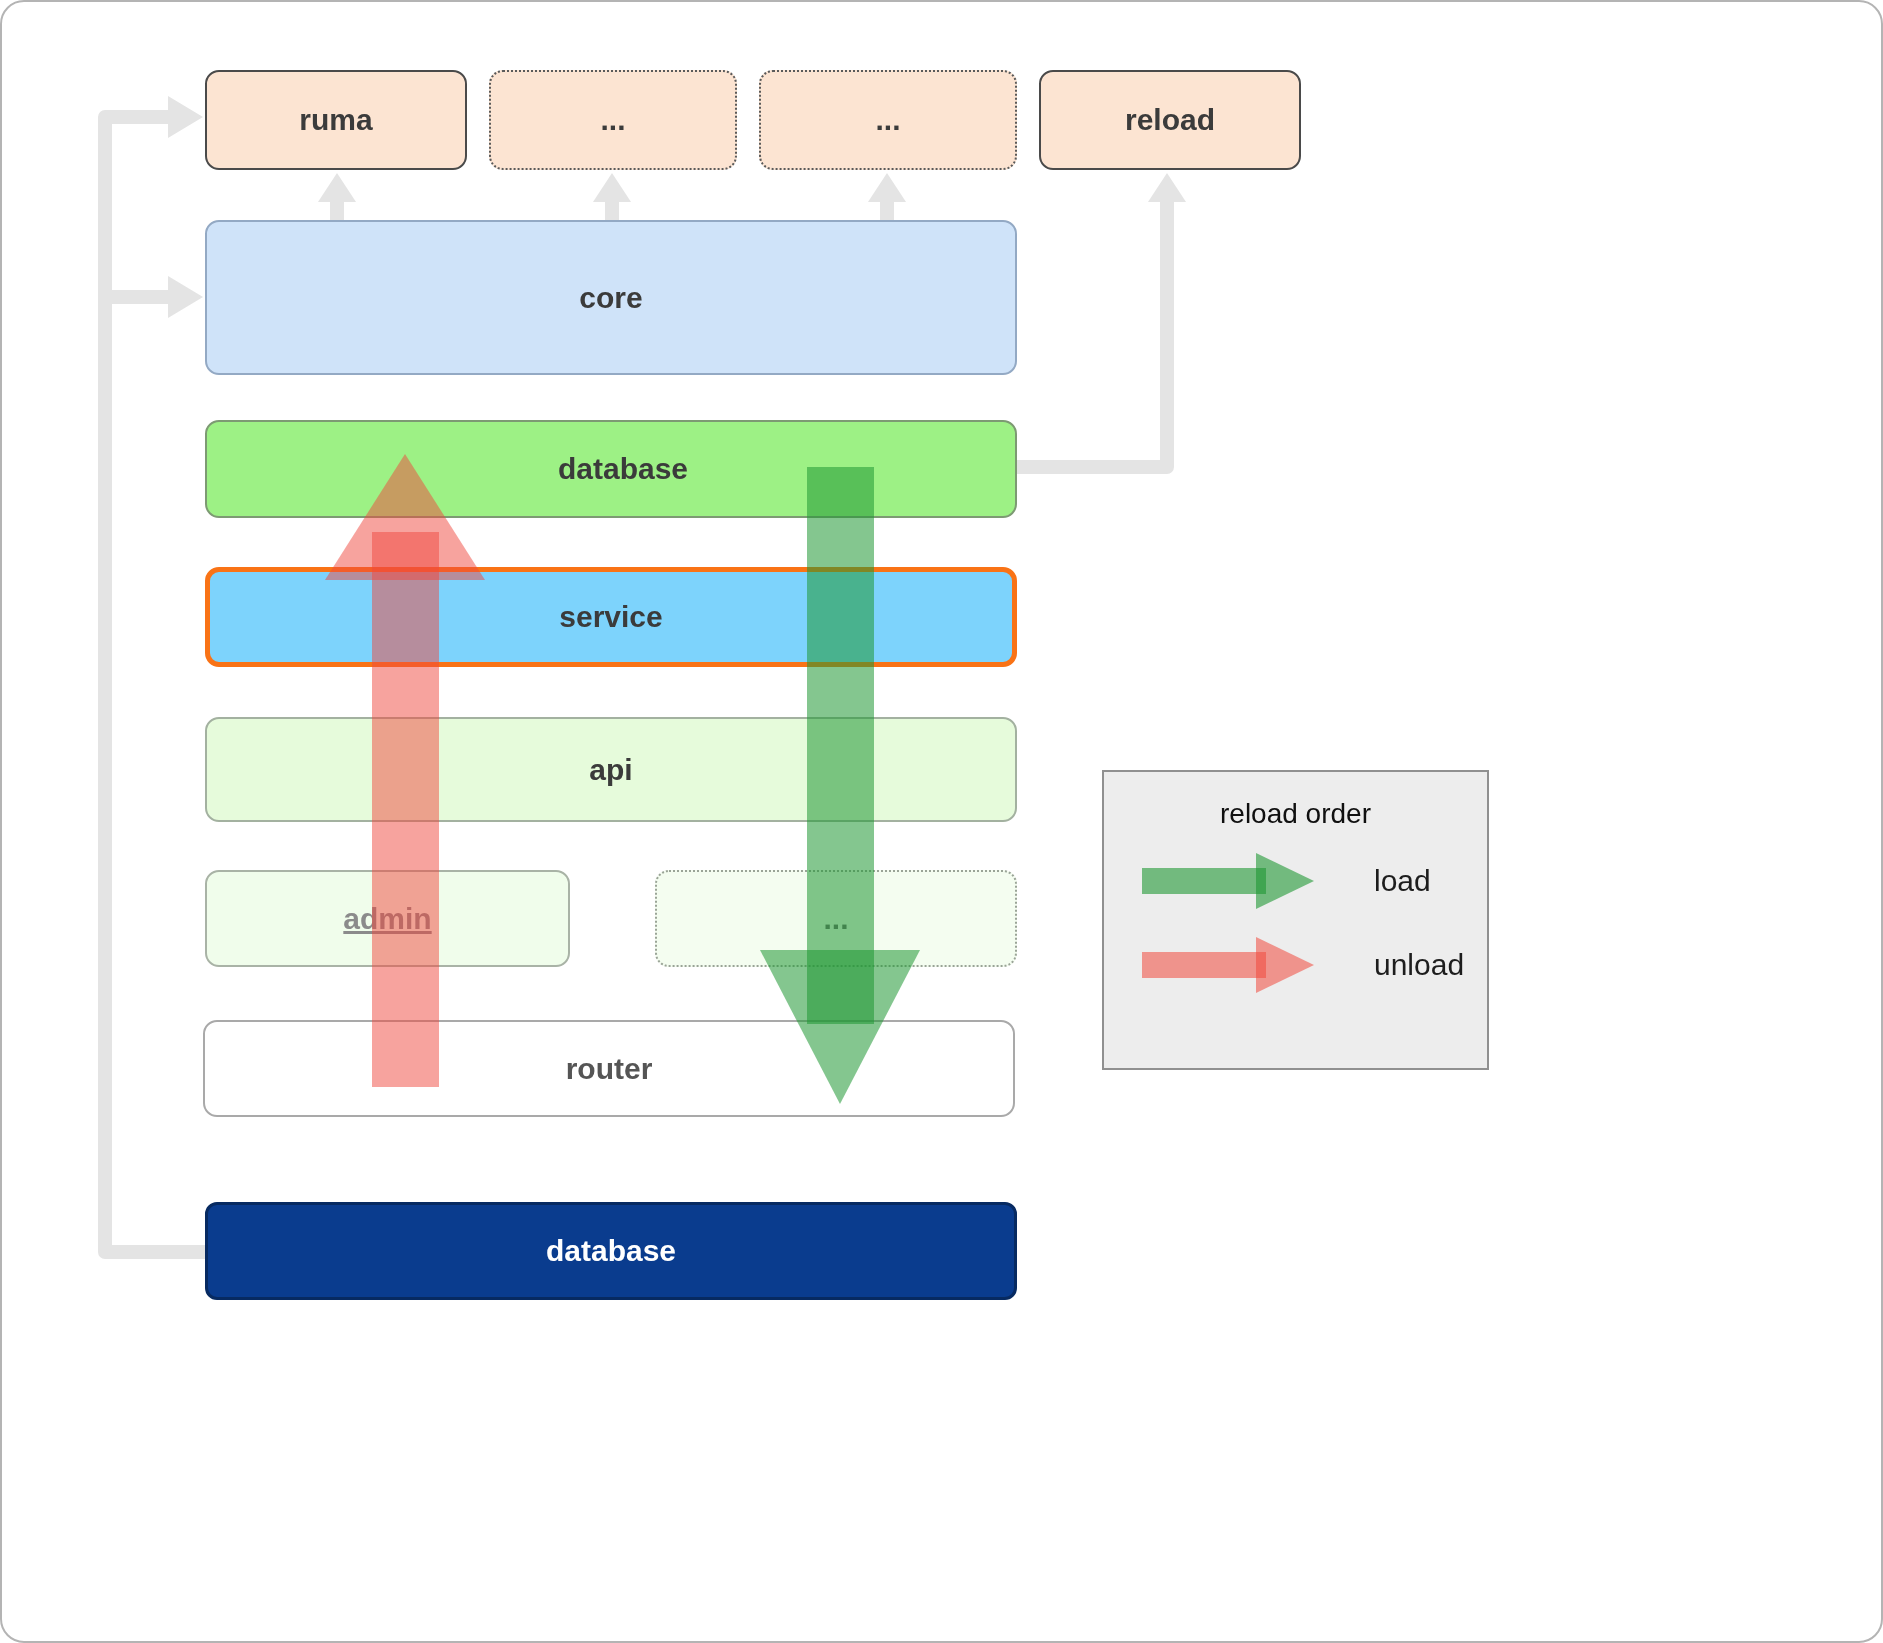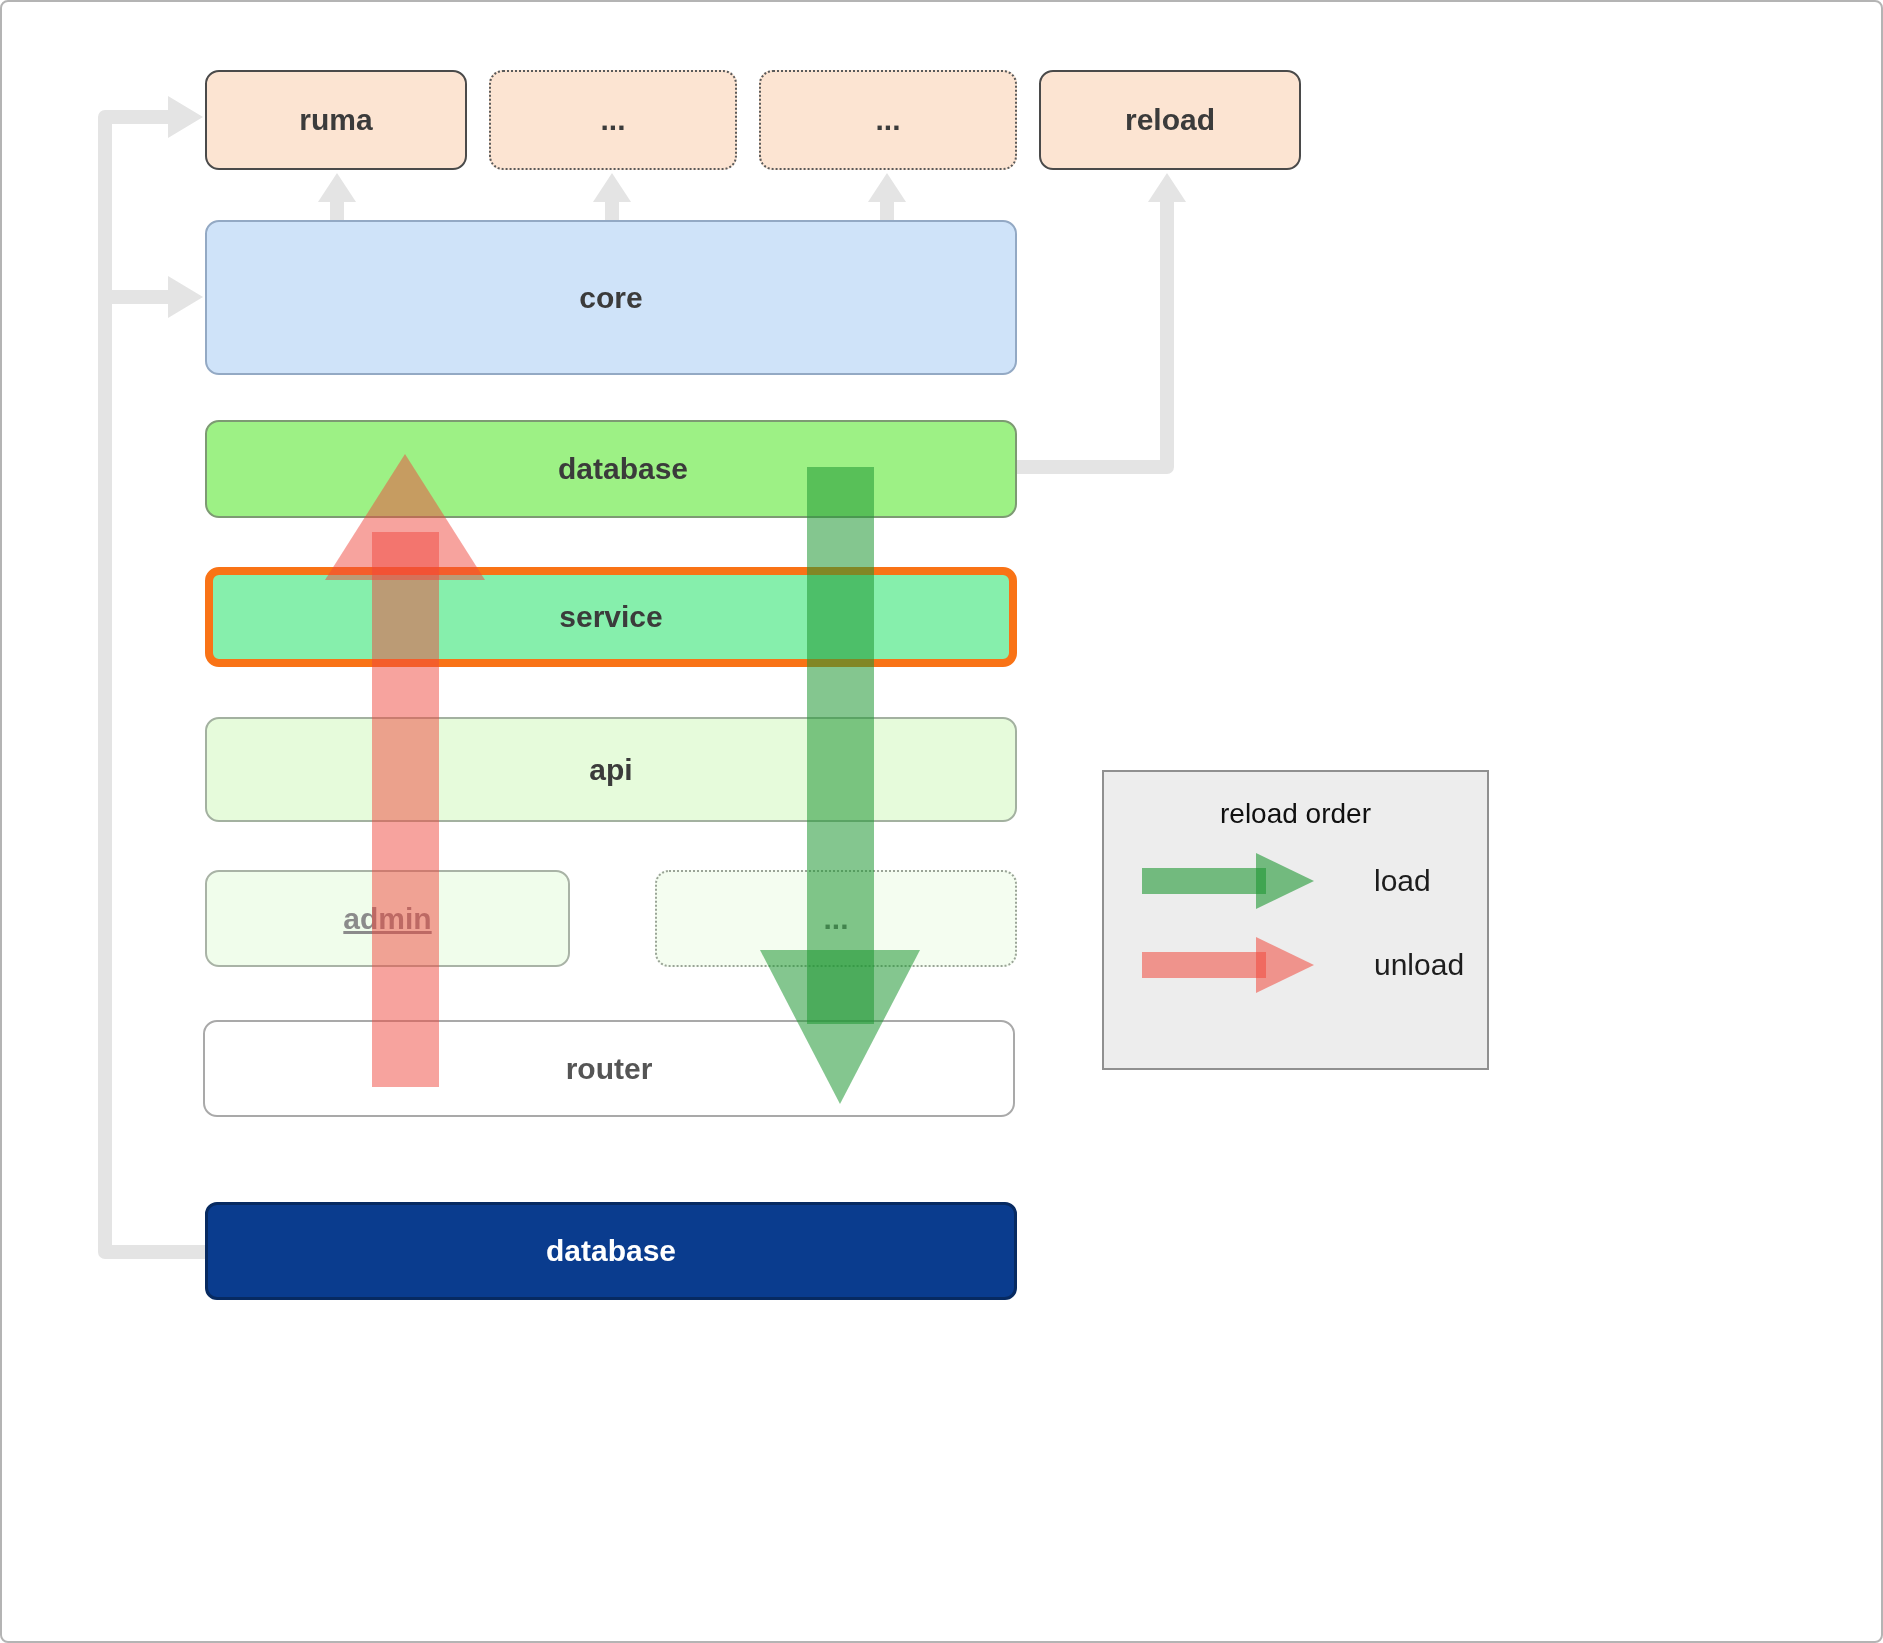--- a/index.html
+++ b/index.html
@@ -8,21 +8,21 @@
     background: #ffffff;
     font-family: "Liberation Sans", sans-serif;
   }
   #canvas {
     position: relative;
     width: 1883px;
     height: 1643px;
     box-sizing: border-box;
     background: #ffffff;
     border: 2px solid #b4b4b4;
-    border-radius: 8px;
+    border-radius: 24px;
     overflow: hidden;
   }
   .layer {
     position: absolute;
     left: 0;
     top: 0;
     width: 1883px;
     height: 1643px;
     pointer-events: none;
   }
@@ -35,21 +35,21 @@
     border-radius: 14px;
     font-size: 30px;
     font-weight: 600;
     color: #3b3b3b;
     z-index: 1;
   }
   .peach       { background: #fce4d2; border: 2px solid #4a4a4a; }
   .peach-dots  { background: #fce4d2; border: 2px dotted #5a5a5a; }
   .core        { background: #cfe3f9; border: 2px solid #93a9c4; }
   .database    { background: #9df185; border: 2px solid #7d9a73; padding-left: 24px; }
-  .service     { background: #86efac; border: 8px solid #f97316; }
+  .service     { background: #7dd3fc; border: 5px solid #f97316; }
   .api         { background: #e6fbdb; border: 2px solid #a3b1a0; }
   .admin       { background: #f0fdeb; border: 2px solid #a9b3a6; color: #8b8b8b; text-decoration: underline; }
   .mid-dots    { background: #f4fdf0; border: 2px dotted #9aa497; color: #6d6d6d; }
   .router      { background: #ffffff; border: 2px solid #a9a9a9; color: #555555; }
   .conduwuit   { background: #0a3c8e; border: 3px solid #072a61; color: #ffffff; border-radius: 12px; }
   #legend {
     position: absolute;
     left: 1100px;
     top: 768px;
     width: 387px;

